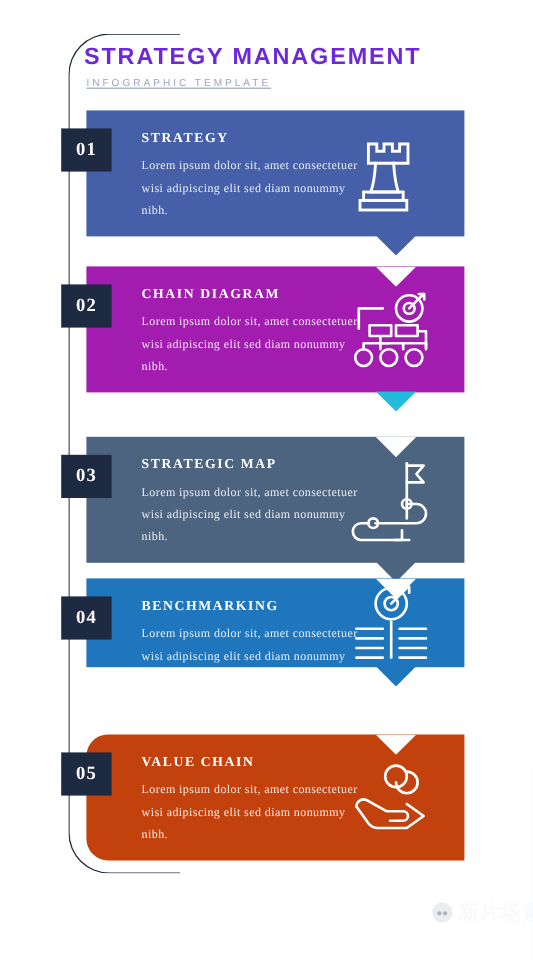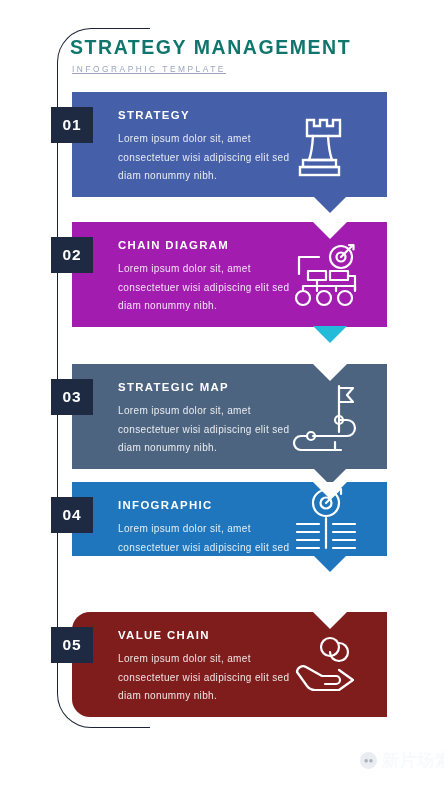--- a/index.html
+++ b/index.html
@@ -78,20 +78,21 @@
     position: absolute;
     left: 72px;
     width: 315px;
     box-sizing: border-box;
   }
   .band {
     position: relative;
     width: 100%;
     height: 100%;
     box-sizing: border-box;
+    font-family: Liberation Serif, serif;
   }
   .row-last .band {
     border-top-left-radius: 18px;
     border-bottom-left-radius: 18px;
   }
 
   
   .notch-in {
     position: absolute;
     top: 0;
@@ -207,21 +208,21 @@
 </head>
 <body>
 
 <div id="canvas">
 
   <div id="frame" style="border-color: rgb(27, 36, 54);"></div>
   <div id="frame-mask-top"></div>
   <div id="frame-mask-bottom"></div>
 
   <div id="header">
-    <h1 id="title" style="color: #0f766e;">STRATEGY MANAGEMENT</h1>
+    <h1 id="title" style="color: #6d28d9;">STRATEGY MANAGEMENT</h1>
     <div id="subtitle" style="color: rgb(154, 165, 189); text-decoration: underline;">INFOGRAPHIC TEMPLATE</div>
   </div>
 
   <div class="row" id="row-0" style="top:92px;height:105px;">
     <div class="band" id="band-0" style="background: rgb(69, 96, 168);">
       <div class="notch-out" id="notchout-0" style="background: rgb(69, 96, 168);"></div>
       <div class="badge" style="background: rgb(30, 42, 66); color: rgb(255, 255, 255);">
         <span>01</span>
       </div>
       <div class="text-block">
@@ -302,41 +303,41 @@
   </div>
 
   <div class="row" id="row-3" style="top:482px;height:74px;">
     <div class="band" id="band-3" style="background: rgb(31, 118, 189);">
       <div class="notch-in"></div>
       <div class="notch-out" id="notchout-3" style="background: rgb(31, 118, 189);"></div>
       <div class="badge" style="background: rgb(30, 42, 66); color: rgb(255, 255, 255);">
         <span>04</span>
       </div>
       <div class="text-block">
-        <div class="row-title">INFOGRAPHIC</div>
+        <div class="row-title">BENCHMARKING</div>
         <div class="row-desc">Lorem ipsum dolor sit, amet consectetuer wisi adipiscing elit sed diam nonummy nibh.</div>
       </div>
       <div class="icon-wrap">
         <svg viewBox="0 0 74 74" fill="none" stroke="#ffffff" stroke-width="2.2" stroke-linecap="round" stroke-linejoin="round">
           <circle cx="37" cy="21" r="13"></circle>
           <circle cx="37" cy="21" r="5.5"></circle>
           <path d="M37 21 L51 7"></path>
           <path d="M47 7 h5 v5"></path>
           <path d="M37 36 v30"></path>
           <path d="M8 42 h22 M44 42 h22"></path>
           <path d="M8 50 h22 M44 50 h22"></path>
           <path d="M8 58 h22 M44 58 h22"></path>
           <path d="M8 66 h22 M44 66 h22"></path>
         </svg>
       </div>
     </div>
   </div>
 
   <div class="row row-last" id="row-4" style="top:612px;height:105px;">
-    <div class="band" id="band-4" style="background: #7f1d1d;">
+    <div class="band" id="band-4" style="background: #c2410c;">
       <div class="notch-in"></div>
       <div class="badge" style="background: rgb(30, 42, 66); color: rgb(255, 255, 255);">
         <span>05</span>
       </div>
       <div class="text-block">
         <div class="row-title">VALUE CHAIN</div>
         <div class="row-desc">Lorem ipsum dolor sit, amet consectetuer wisi adipiscing elit sed diam nonummy nibh.</div>
       </div>
       <div class="icon-wrap">
         <svg viewBox="0 0 74 74" fill="none" stroke="#ffffff" stroke-width="2.2" stroke-linecap="round" stroke-linejoin="round">

